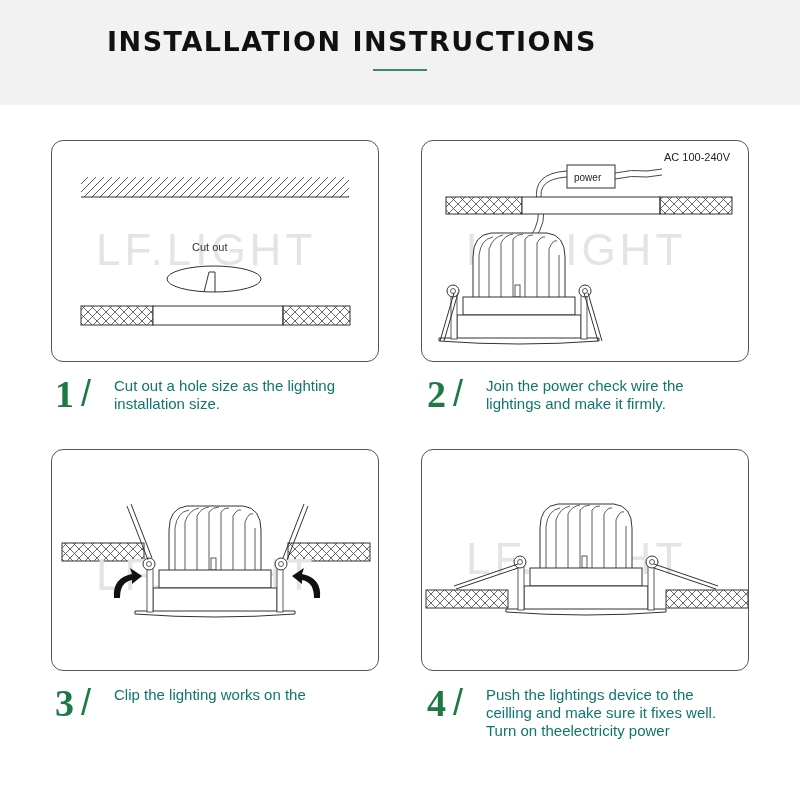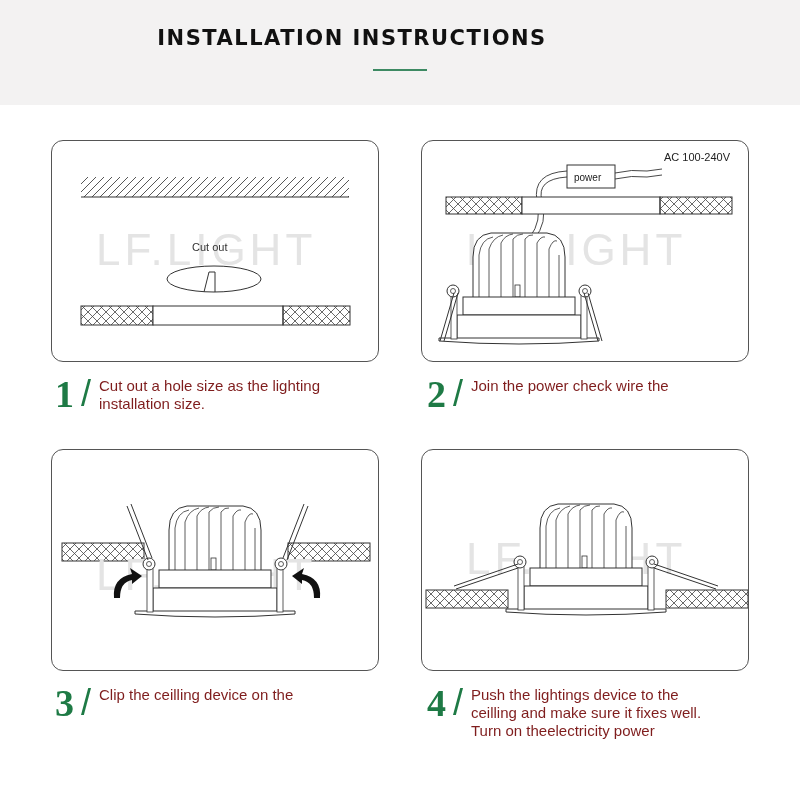--- a/index.html
+++ b/index.html
@@ -1,25 +1,25 @@
 <!DOCTYPE html>
 <html><head>
 <meta charset="utf-8">
 <style>
   html,body{margin:0;padding:0;}
   body{width:800px;height:800px;background:#ffffff;position:relative;overflow:hidden;font-family:"Liberation Sans",sans-serif;}
   .header{position:absolute;left:0;top:0;width:800px;height:105px;background:#f3f2f2;}
-  .title{position:absolute;left:0;top:26px;width:704px;text-align:center;font-family:"DejaVu Sans",sans-serif;font-weight:bold;font-size:21px;letter-spacing:1.5px;color:#111;}
+  .title{position:absolute;left:0;top:26px;width:704px;text-align:center;font-family:"DejaVu Sans",sans-serif;font-weight:bold;font-size:27px;letter-spacing:1.5px;color:#111;}
   .title-rule{position:absolute;left:373px;top:69px;width:54px;height:2px;background:#3d8a63;}
   .panel{position:absolute;width:326px;height:220px;border:1px solid #555;border-radius:12px;background:#fff;overflow:hidden;}
   .panel svg{position:absolute;left:0;top:0;}
   .step{position:absolute;display:flex;align-items:flex-start;}
   .num{font-family:"Liberation Serif",serif;font-weight:bold;font-size:38px;color:#1e7a45;line-height:34px;width:26px;}
   .slash{font-family:"Liberation Sans",sans-serif;font-size:36px;color:#1e7a45;line-height:34px;margin-right:8px;font-weight:300;}
-  .text{font-size:15px;line-height:18px;color:#7f1d1d;}
+  .text{font-size:15px;line-height:18px;color:#0f766e;margin-left:15px;}
   .text div{white-space:nowrap;}
   .wm{font-family:"Liberation Sans",sans-serif;font-size:44px;fill:#e4e4e4;letter-spacing:4px;}
 </style>
 </head>
 <body>
 
 <div class="header">
   <div class="title">INSTALLATION  INSTRUCTIONS</div>
   <div class="title-rule"></div>
 </div>
@@ -100,20 +100,21 @@
     <div>Cut out a hole size as the lighting</div>
     <div>installation size.</div>
   </div>
 </div>
 
 <div class="step" style="left:427px;top:377px;">
   <span class="num">2</span>
   <span class="slash">/</span>
   <div class="text">
     <div>Join the power check wire the</div>
+    <div>lightings and make it firmly.</div>
   </div>
 </div>
 
 <div class="panel" style="left:51px;top:449px;">
   <svg width="326" height="220">
     <rect x="10" y="93" width="82" height="18" fill="url(#xhatch)" stroke="#333" stroke-width="1"></rect>
     <rect x="236" y="93" width="82" height="18" fill="url(#xhatch)" stroke="#333" stroke-width="1"></rect>
     <text class="wm" x="44" y="140">LF.LIGHT</text>
     <use href="#lamp" x="163" y="120"></use>
     <line x1="75" y1="56" x2="96" y2="110" stroke="#333" stroke-width="1"></line>
@@ -135,21 +136,21 @@
     <line x1="96" y1="118" x2="34" y2="139" stroke="#333" stroke-width="1"></line>
     <line x1="232" y1="114" x2="296" y2="136" stroke="#333" stroke-width="1"></line>
     <line x1="232" y1="118" x2="294" y2="139" stroke="#333" stroke-width="1"></line>
   </svg>
 </div>
 
 <div class="step" style="left:55px;top:686px;">
   <span class="num">3</span>
   <span class="slash">/</span>
   <div class="text">
-    <div>Clip the ceilling device on the</div>
+    <div>Clip the lighting works on the</div>
   </div>
 </div>
 
 <div class="step" style="left:427px;top:686px;">
   <span class="num">4</span>
   <span class="slash">/</span>
   <div class="text">
     <div>Push the lightings device to the</div>
     <div>ceilling and make sure it fixes well.</div>
     <div>Turn on theelectricity power</div>

